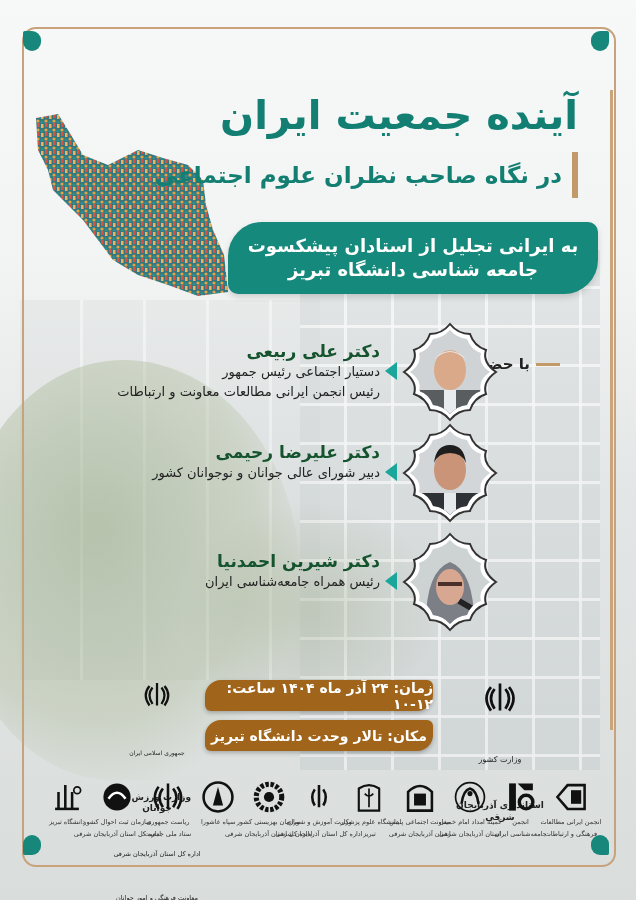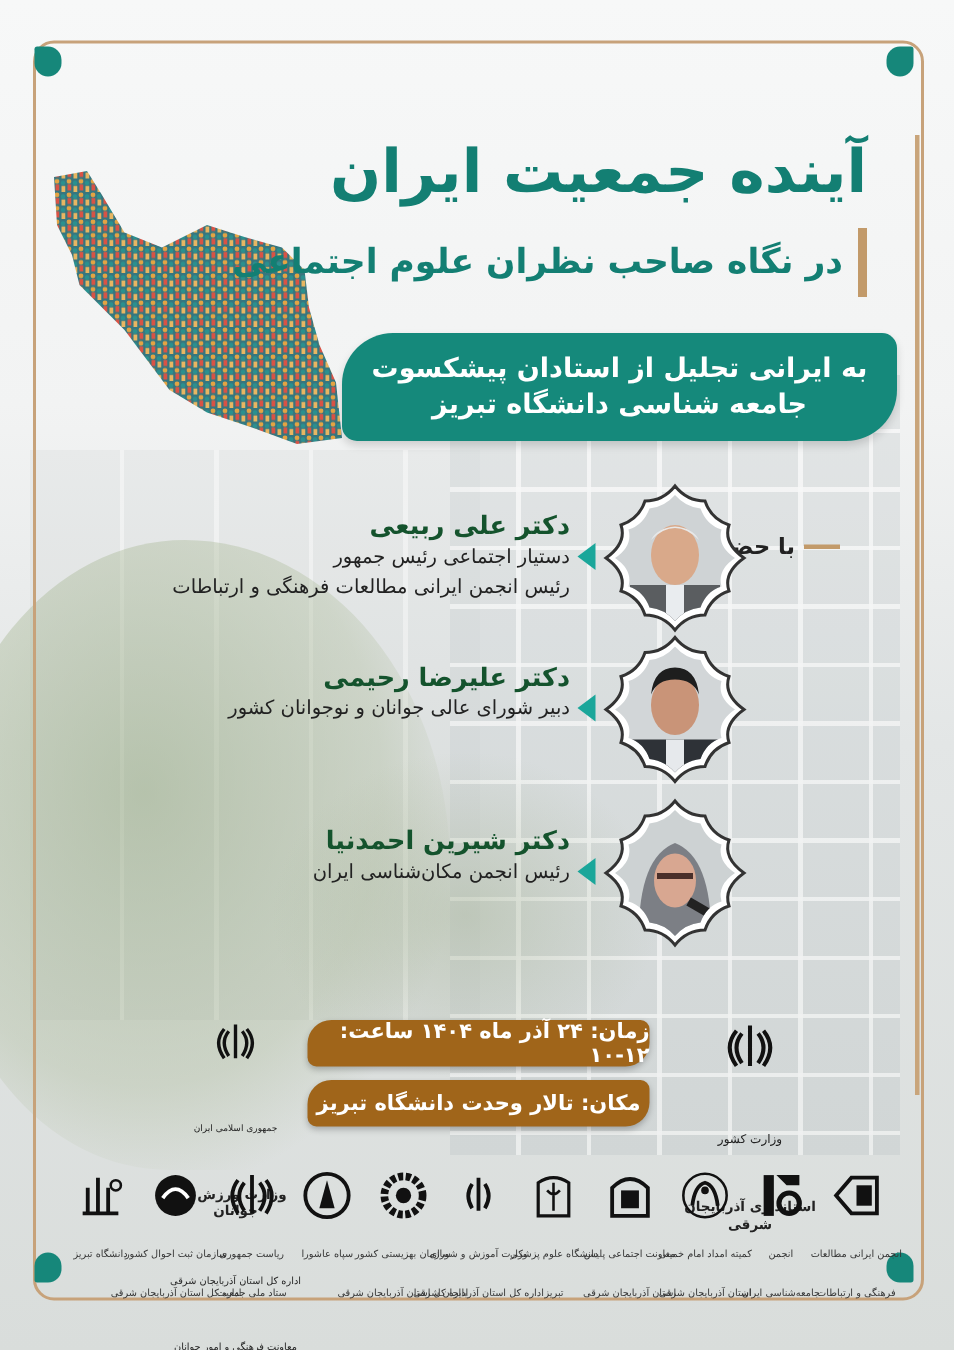--- a/index.html
+++ b/index.html
@@ -134,21 +134,21 @@
 
     
     .logos {
       position: absolute; left: 44px; top: 780px; width: 550px; height: 55px;
       display: flex; justify-content: space-between; align-items: flex-start;
     }
     .logo {
       width: 46px; display: flex; flex-direction: column; align-items: center;
     }
     .logo svg { width: 34px; height: 34px; }
-    .logo .cap { font-size: 6.5px; color: #333; text-align: right; line-height: 1.25; direction: rtl; margin-top: 18px; white-space: nowrap; }
+    .logo .cap { font-size: 6.5px; color: #333; text-align: right; line-height: 1.25; direction: rtl; margin-top: 4px; white-space: nowrap; }
   </style>
 </head>
 <body>
 
 <div class="bg"></div>
 <div class="bg-building2"></div>
 <div class="bg-building"></div>
 <div class="bg-tree"></div>
 <div class="bg-tree2"></div>
 
@@ -203,21 +203,21 @@
         <rect x="44" y="68" width="12" height="30" fill="#e9ecef"></rect>
         <ellipse cx="50" cy="48" rx="16" ry="20" fill="#d9a98a"></ellipse>
         <path d="M34 38 Q50 22 66 38 Q62 30 50 29 Q38 30 34 38 Z" fill="#e8e8e8"></path>
       </g>
     </svg>
   </div>
   <div class="arrow"></div>
   <div class="speaker-text rtl">
     <div class="speaker-name">دکتر علی ربیعی</div>
     <div class="speaker-role">دستیار اجتماعی رئیس جمهور</div>
-    <div class="speaker-role">رئیس انجمن ایرانی مطالعات فرهنگی و ارتباطات</div>
+    <div class="speaker-role">رئیس انجمن ایرانی مطالعات معاونت و ارتباطات</div>
   </div>
 </div>
 
 <div class="speaker" style="top:423px;">
   <div class="avatar">
     <svg viewBox="0 0 100 100">
       <path d="M50 2 Q58 12 70 12 Q74 24 86 28 Q82 40 96 50 Q82 60 86 72 Q74 76 70 88 Q58 88 50 98 Q42 88 30 88 Q26 76 14 72 Q18 60 4 50 Q18 40 14 28 Q26 24 30 12 Q42 12 50 2 Z" fill="#fff" stroke="#333" stroke-width="2"></path>
       <clipPath id="c2">
           <path d="M50 8 Q57 16 67 17 Q71 28 81 31 Q78 42 90 50 Q78 58 81 69 Q71 72 67 83 Q57 84 50 92 Q43 84 33 83 Q29 72 19 69 Q22 58 10 50 Q22 42 19 31 Q29 28 33 17 Q43 16 50 8 Z"></path>
         </clipPath>
@@ -249,21 +249,21 @@
         <path d="M26 100 Q24 40 50 30 Q76 40 74 100 Z" fill="#7c7f85"></path>
         <ellipse cx="50" cy="55" rx="14" ry="18" fill="#d8a791"></ellipse>
         <rect x="38" y="50" width="24" height="4" fill="#4a2f2a"></rect>
         <rect x="58" y="70" width="16" height="6" fill="#222" transform="rotate(30 66 73)"></rect>
       </g>
     </svg>
   </div>
   <div class="arrow"></div>
   <div class="speaker-text rtl">
     <div class="speaker-name">دکتر شیرین احمدنیا</div>
-    <div class="speaker-role">رئیس انجمن مکان‌شناسی ایران</div>
+    <div class="speaker-role">رئیس همراه جامعه‌شناسی ایران</div>
   </div>
 </div>
 
 <div class="info-pill" style="top:680px;">زمان: ۲۴ آذر ماه ۱۴۰۴ ساعت: ۱۲-۱۰</div>
 <div class="info-pill" style="top:720px;">مکان: تالار وحدت دانشگاه تبریز</div>
 
 <div class="emblem-box" style="left:455px; top:680px; width:90px;">
   <svg viewBox="0 0 40 40" width="36" height="36">
     <path d="M20 4 L20 34 M14 10 Q6 20 14 32 M26 10 Q34 20 26 32 M10 8 Q0 20 10 34 M30 8 Q40 20 30 34" stroke="#111" stroke-width="3" fill="none"></path>
   </svg>

